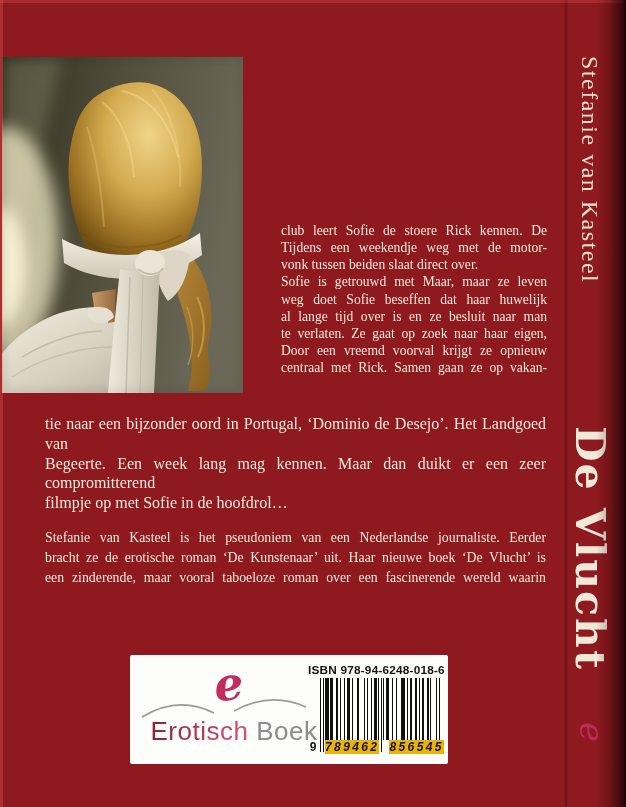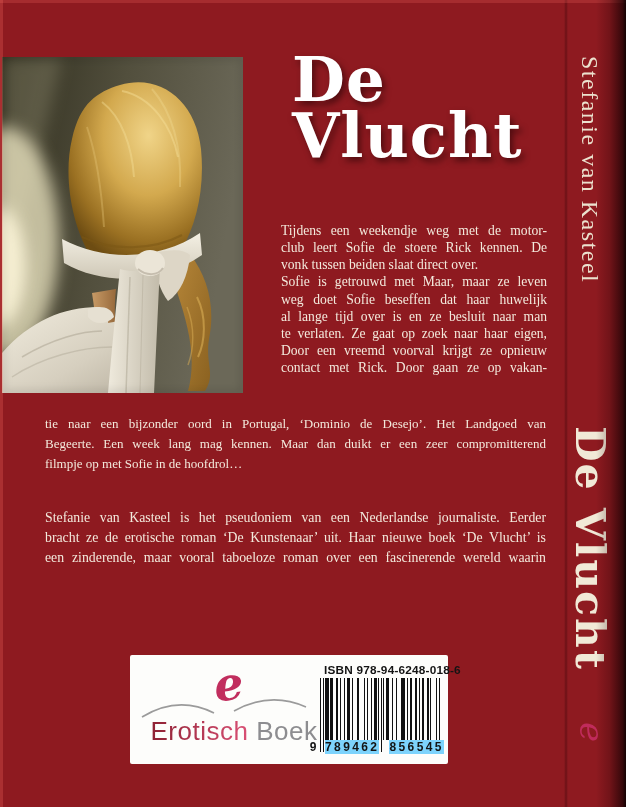--- a/index.html
+++ b/index.html
@@ -17,22 +17,22 @@
   .photo{position:absolute;left:2px;top:57px;width:241px;height:336px;}
 
   
   .title{position:absolute;left:292px;top:52px;color:#ffffff;
       font-family:"DejaVu Serif",serif;font-weight:700;font-size:61px;line-height:56px;
       letter-spacing:1px;text-shadow:3px 4px 6px rgba(30,0,4,.55);}
 
   
   .textblock{color:#f3e9dc;}
   .syn-col{position:absolute;left:281px;top:222px;width:266px;font-size:13.6px;line-height:17.15px;}
-  .syn-full{position:absolute;left:45px;top:414px;width:501px;font-size:13px;line-height:19.8px;}
-  .bio{position:absolute;left:45px;top:508px;width:501px;font-size:13.8px;line-height:20px;}
+  .syn-full{position:absolute;left:45px;top:414px;width:501px;font-size:16px;line-height:19.8px;}
+  .bio{position:absolute;left:45px;top:528px;width:501px;font-size:13.8px;line-height:20px;}
   .jline{text-align:justify;text-align-last:justify;}
   .jline.line-end{text-align-last:left;}
 
   
   .spine-author{position:absolute;left:576px;top:56px;writing-mode:vertical-rl;
       font-size:24px;letter-spacing:1.5px;color:#ece2cf;}
   .spine-title{position:absolute;left:566px;top:426px;writing-mode:vertical-rl;
       font-family:"DejaVu Serif",serif;font-weight:700;font-size:41px;letter-spacing:2px;color:#f1e9d7;}
   .spine-mark{position:absolute;left:582px;top:712px;font-size:34px;font-style:italic;
       font-family:"DejaVu Serif",serif;color:rgba(196,45,97,.92);transform:rotate(90deg);}
@@ -46,26 +46,26 @@
       font-family:"DejaVu Serif",serif;color:#c12e5e;transform:rotate(-6deg);}
   .logo-word{position:absolute;left:10px;bottom:8px;width:100%;text-align:center;
       font-family:"Liberation Sans",sans-serif;font-size:26px;letter-spacing:.5px;white-space:nowrap;}
   .logo-word .primary{background:linear-gradient(90deg,#8e2133,#d94f74);
       -webkit-background-clip:text;background-clip:text;color:transparent;}
   .logo-word .secondary{color:#8d8d90;}
 
   .barcode{position:absolute;left:178px;top:8px;width:132px;height:98px;
       font-family:"Liberation Sans",sans-serif;color:#141414;}
   .isbn{position:absolute;left:0;top:0;width:100%;text-align:right;
-      font-size:11.8px;font-weight:bold;letter-spacing:.2px;white-space:nowrap;margin-left:16px;}
+      font-size:11.8px;font-weight:bold;letter-spacing:.2px;white-space:nowrap;}
   .bars{position:absolute;left:12px;top:15px;width:120px;height:74px;}
   .bdigits{position:absolute;left:12px;top:77px;width:120px;display:flex;
       font-size:12px;font-weight:bold;line-height:14px;}
   .bdigits .first{position:absolute;left:-12px;width:10px;text-align:center;}
-  .bdigits .grp{flex:1;text-align:center;background:#7dd3fc;letter-spacing:2.4px;margin:0 5px;}
+  .bdigits .grp{flex:1;text-align:center;background:#eab308;letter-spacing:2.4px;margin:0 5px;font-style:italic;}
 </style>
 </head>
 <body>
 
 <div id="cover">
 
   <div class="photo">
     <svg width="241" height="336" viewBox="0 0 241 336">
       <defs>
         <linearGradient id="bgG" x1="0" y1="0" x2="1" y2="0.25">
@@ -129,36 +129,32 @@
       <path d="M152,196 C170,192 182,192 188,198 C186,220 178,236 166,244 C158,234 152,216 152,196 Z" fill="#ddd6c6"></path>
       <path d="M118,212 C132,216 146,214 158,208 L152,336 L106,336 C110,290 114,250 118,212 Z" fill="url(#tailG)"></path>
       <path d="M128,220 L124,336" stroke="#b3ab9a" stroke-width="1.5" fill="none" opacity="0.6"></path>
       <path d="M141,218 L138,336" stroke="#b3ab9a" stroke-width="1" fill="none" opacity="0.5"></path>
       <ellipse cx="148" cy="206" rx="15" ry="13" fill="#ebe5d7"></ellipse>
       <path d="M136,212 C144,219 156,219 161,211" stroke="#b5ad9c" stroke-width="2" fill="none" opacity="0.7"></path>
       <rect x="0" y="0" width="241" height="336" fill="none" stroke="#1d1c12" stroke-opacity="0.35" stroke-width="2" filter="url(#blur4)"></rect>
     </svg>
   </div>
 
-  <div class="title">
-    <div>De</div>
-    <div>Vlucht</div>
-  </div>
 
   <div class="textblock syn-col">
 
-  <div class="jline">Tijdens een weekendje weg met de motor-</div>
-      <div class="jline">club leert Sofie de stoere Rick kennen. De</div>
+  <div class="jline">club leert Sofie de stoere Rick kennen. De</div>
+      <div class="jline">Tijdens een weekendje weg met de motor-</div>
       <div class="jline line-end">vonk tussen beiden slaat direct over.</div>
       <div class="jline">Sofie is getrouwd met Maar, maar ze leven</div>
       <div class="jline">weg doet Sofie beseffen dat haar huwelijk</div>
       <div class="jline">al lange tijd over is en ze besluit naar man</div>
       <div class="jline">te verlaten. Ze gaat op zoek naar haar eigen,</div>
       <div class="jline">Door een vreemd voorval krijgt ze opnieuw</div>
-      <div class="jline">contact met Rick. Door gaan ze op vakan-</div>
+      <div class="jline">centraal met Rick. Samen gaan ze op vakan-</div>
     </div>
 
   <div class="textblock syn-full">
 
   <div class="jline">tie naar een bijzonder oord in Portugal, ‘Dominio de Desejo’. Het Landgoed van</div>
       <div class="jline">Begeerte. Een week lang mag kennen. Maar dan duikt er een zeer compromitterend</div>
       <div class="jline line-end">filmpje op met Sofie in de hoofdrol…</div>
     </div>
 
   <div class="textblock bio">

